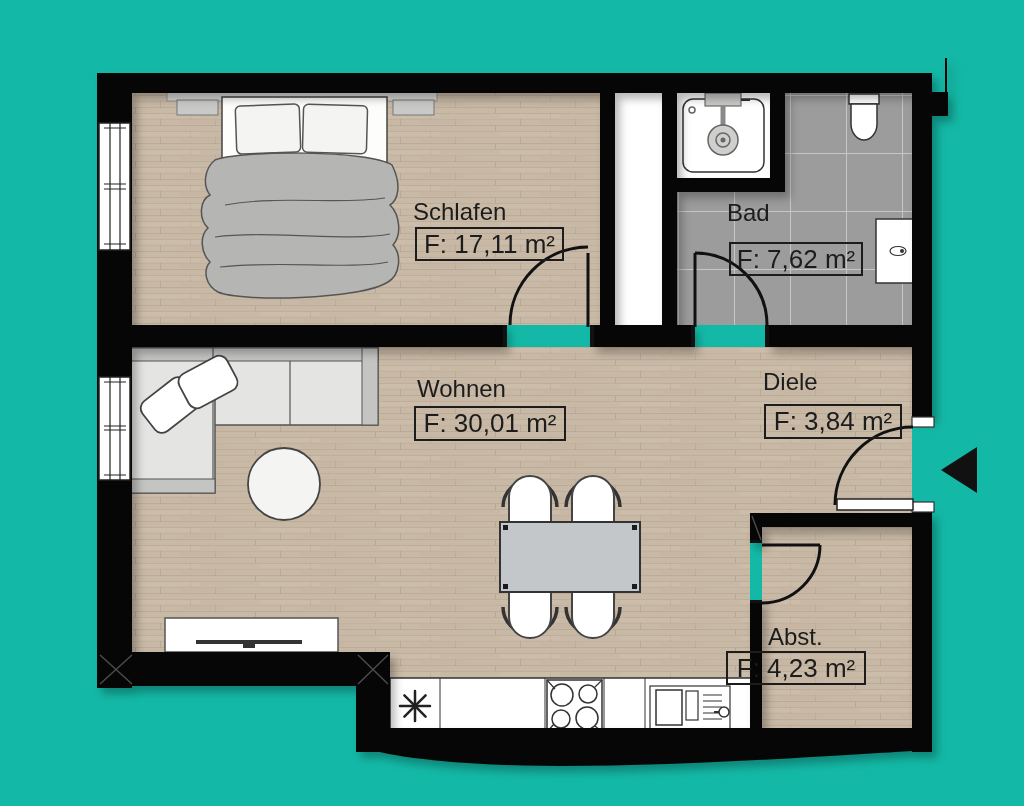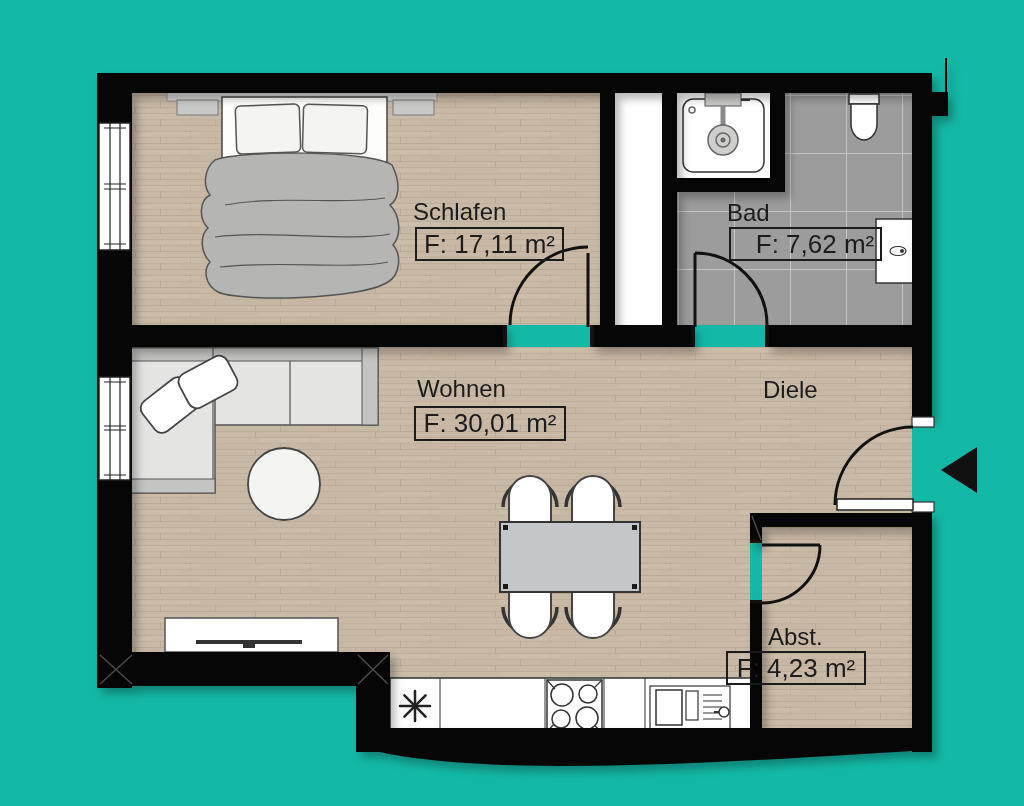--- a/index.html
+++ b/index.html
@@ -235,23 +235,24 @@
     </g>
   </g>
 
   <polygon points="977,447 977,493 941,470" fill="#111"></polygon>
 </svg>
 
   <div class="room-name" style="left:413px;top:198px;">Schlafen</div>
   <div class="area-box" style="left:415px;top:227px;width:145px;height:30px;">F: 17,11 m²</div>
 
   <div class="room-name" style="left:727px;top:199px;">Bad</div>
-  <div class="area-box" style="left:729px;top:227px;width:130px;height:30px;padding-left:19px;">F: 7,62 m²</div>
+  <div class="area-box" style="left:729px;top:242px;width:130px;height:30px;">F: 7,62 m²</div>
 
   <div class="room-name" style="left:417px;top:375px;">Wohnen</div>
   <div class="area-box" style="left:414px;top:406px;width:148px;height:31px;">F: 30,01 m²</div>
 
-  <div class="room-name" style="left:763px;top:376px;text-align:center;">Diele</div>
+  <div class="room-name" style="left:763px;top:368px;text-align:center;">Diele</div>
+  <div class="area-box" style="left:764px;top:404px;width:134px;height:31px;">F: 3,84 m²</div>
 
   <div class="room-name" style="left:768px;top:623px;">Abst.</div>
   <div class="area-box" style="left:726px;top:651px;width:136px;height:30px;">F: 4,23 m²</div>
 
 </div>
 
 </body></html>

